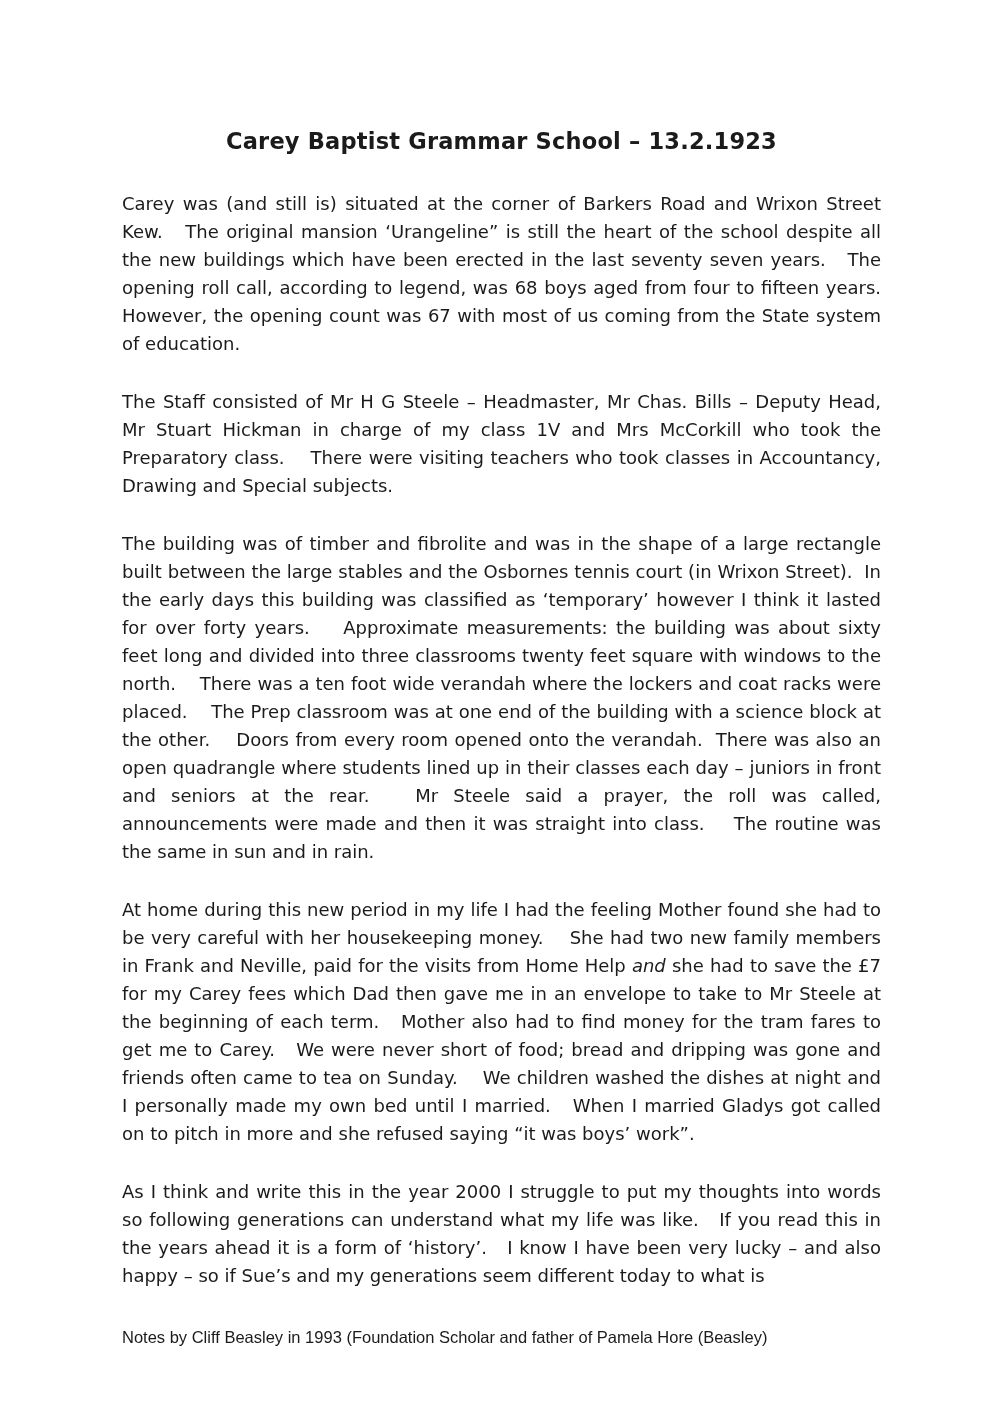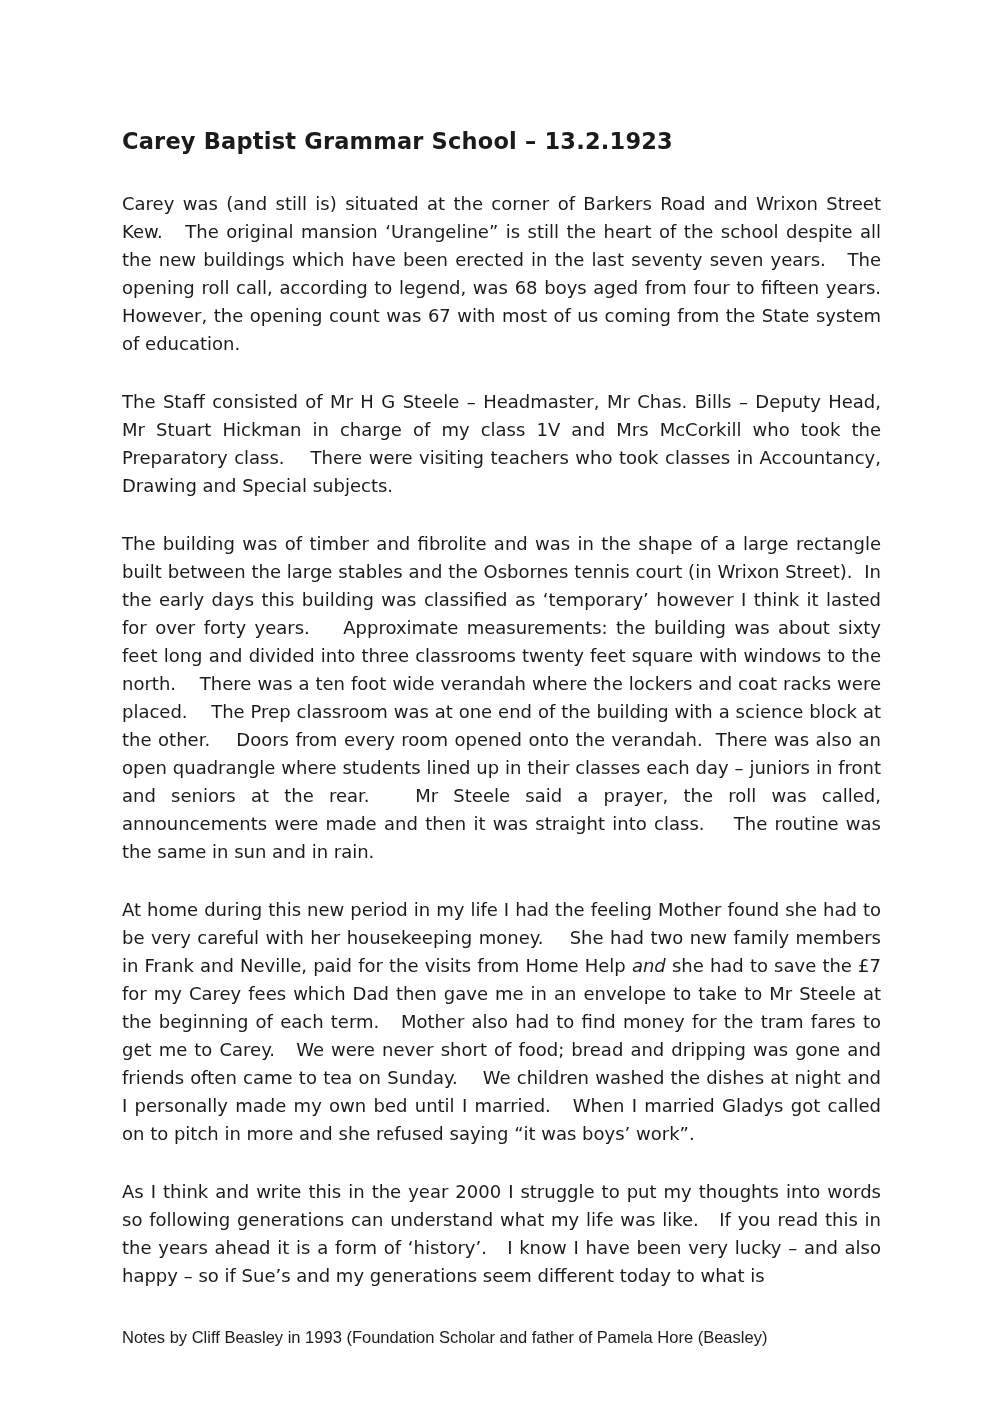--- a/index.html
+++ b/index.html
@@ -16,21 +16,21 @@
     padding: 124px 119px 0 122px;
     font-family: "DejaVu Sans", sans-serif;
     color: #1b1b1b;
     overflow: hidden;
   }
   .title {
     margin: 0 0 32px 0;
     font-size: 22.5px;
     font-weight: 600;
     line-height: 34px;
-    text-align: left;
+    text-align: center;
     letter-spacing: 0.2px;
   }
   .body-text .para {
     margin: 8px 0 30px 0;
     font-size: 18px;
     line-height: 28px;
     text-align: justify;
     white-space: pre-wrap;
   }
   .body-text .para em {

